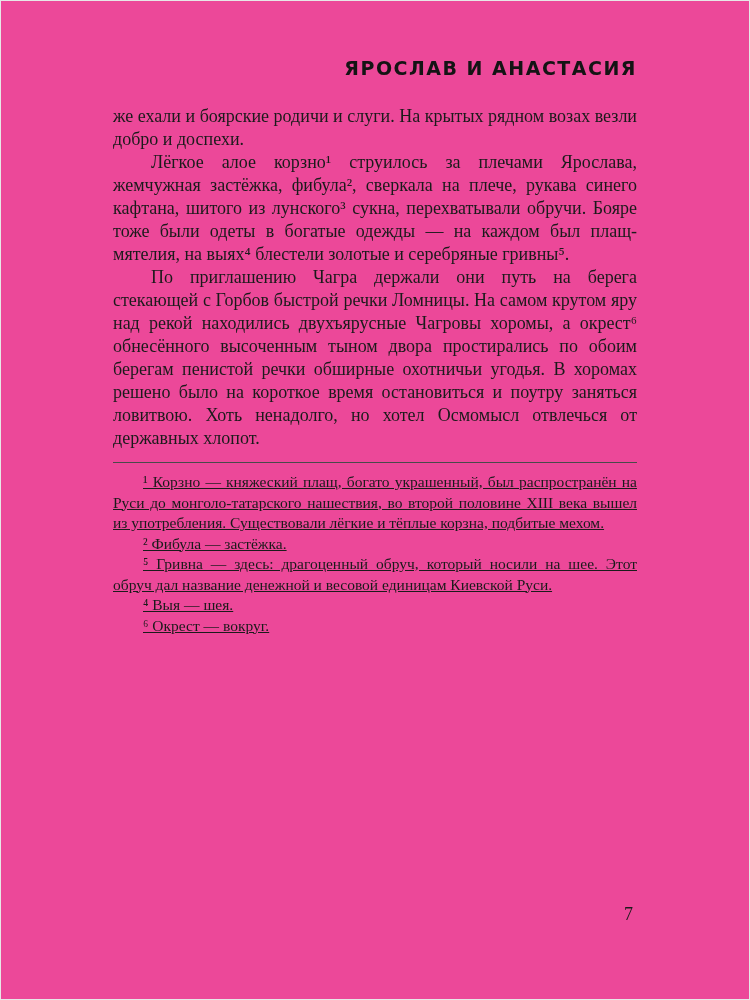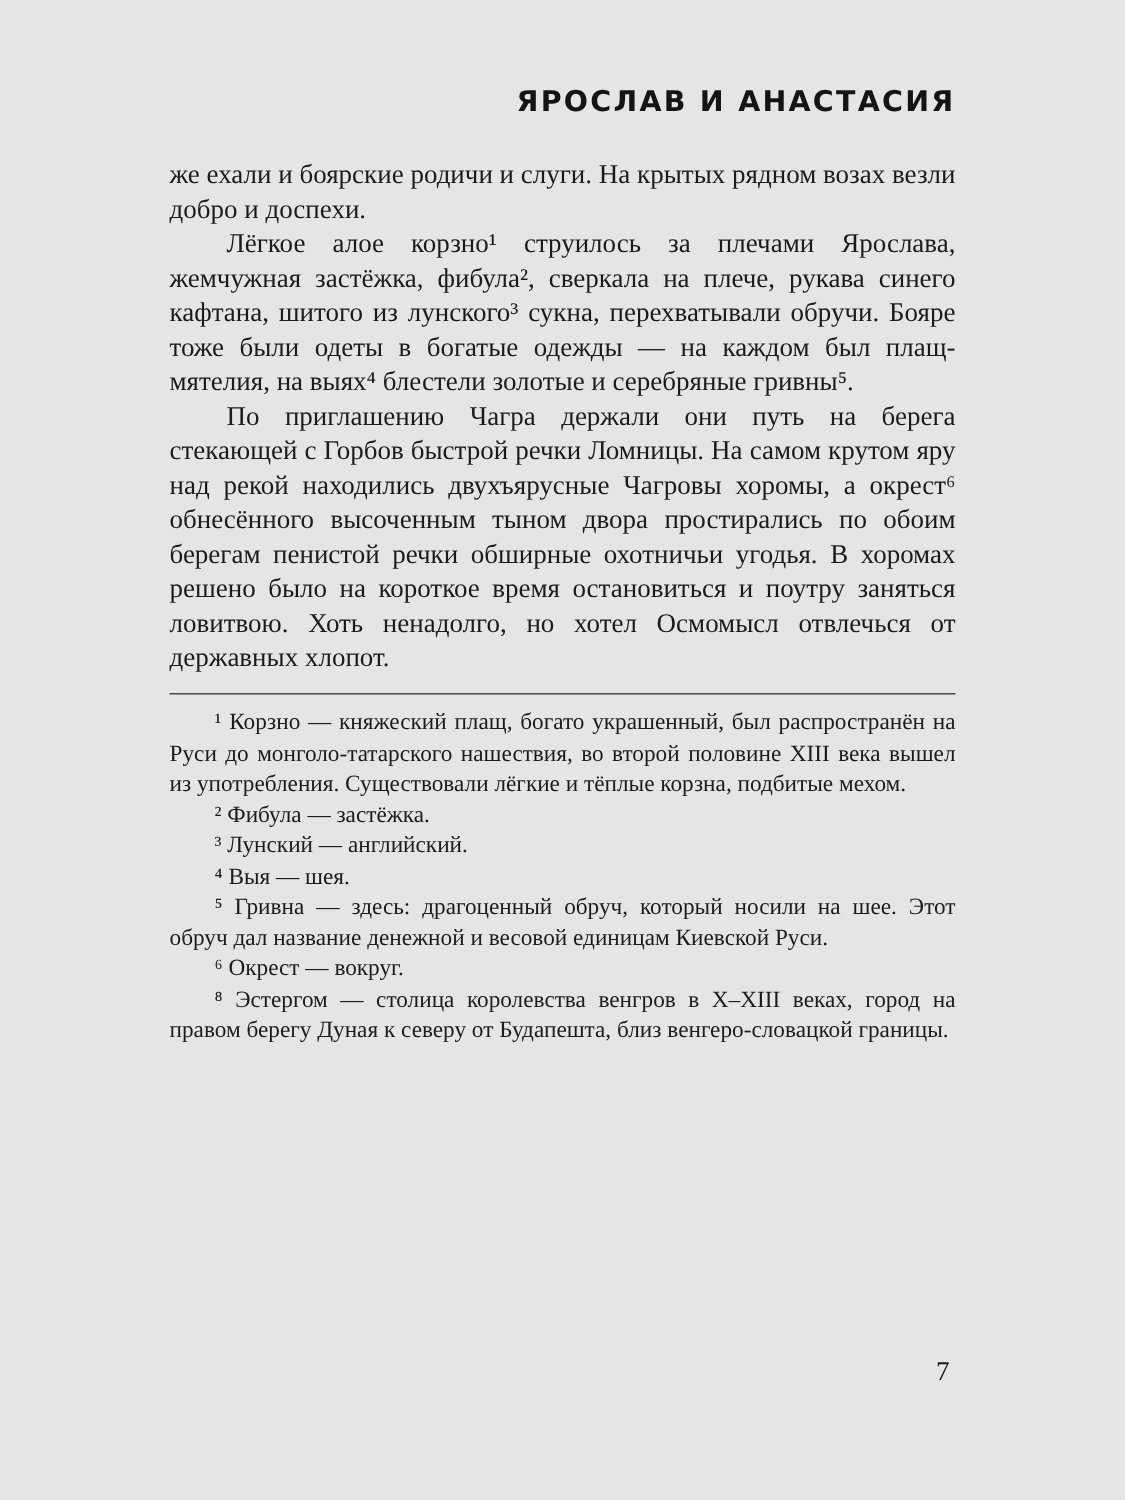--- a/index.html
+++ b/index.html
@@ -2,21 +2,21 @@
 <html><head>
 <meta charset="utf-8">
 <style>
   * { margin: 0; padding: 0; box-sizing: border-box; }
   html, body { background: #ffffff; }
   .page {
     position: relative;
     width: 750px;
     height: 1000px;
     margin: 0 auto;
-    background: #e5e5e5;
+    background: #ec4899;
     border: 1px solid #e7e7e7;
     padding: 56px 112px 0 112px;
     font-family: "Liberation Serif", "DejaVu Serif", serif;
     color: #1b1b1b;
     overflow: hidden;
   }
   .running-head {
     text-align: right;
     font-family: "DejaVu Sans", sans-serif;
     font-weight: 700;
@@ -36,20 +36,21 @@
   .footnote-rule {
     border: 0;
     border-top: 1px solid #4a4a4a;
     margin: 12px 0 9px 0;
   }
   .footnotes p {
     font-size: 15.5px;
     line-height: 20.5px;
     text-align: justify;
     text-indent: 30px;
+    text-decoration: underline;
   }
   .page-number {
     position: absolute;
     top: 903px;
     right: 116px;
     font-size: 18px;
     color: #1b1b1b;
   }
 </style>
 </head>
@@ -63,22 +64,20 @@
     <p class="continued">же ехали и боярские родичи и слуги. На крытых рядном возах везли добро и доспехи.</p>
     <p>Лёгкое алое корзно¹ струилось за плечами Ярослава, жемчужная застёжка, фибула², сверкала на плече, рукава синего кафтана, шитого из лунского³ сукна, перехватывали обручи. Бояре тоже были одеты в богатые одежды — на каждом был плащ-мятелия, на выях⁴ блестели золотые и серебряные гривны⁵.</p>
     <p>По приглашению Чагра держали они путь на берега стекающей с Горбов быстрой речки Ломницы. На самом крутом яру над рекой находились двухъярусные Чагровы хоромы, а окрест⁶ обнесённого высоченным тыном двора простирались по обоим берегам пенистой речки обширные охотничьи угодья. В хоромах решено было на короткое время остановиться и поутру заняться ловитвою. Хоть ненадолго, но хотел Осмомысл отвлечься от державных хлопот.</p>
   </div>
 
   <hr class="footnote-rule">
 
   <div class="footnotes">
     <p>¹ Корзно — княжеский плащ, богато украшенный, был распространён на Руси до монголо-татарского нашествия, во второй половине XIII века вышел из употребления. Существовали лёгкие и тёплые корзна, подбитые мехом.</p>
     <p>² Фибула — застёжка.</p>
-    <p>³ Лунский — английский.</p>
+    <p>⁵ Гривна — здесь: драгоценный обруч, который носили на шее. Этот обруч дал название денежной и весовой единицам Киевской Руси.</p>
     <p>⁴ Выя — шея.</p>
-    <p>⁵ Гривна — здесь: драгоценный обруч, который носили на шее. Этот обруч дал название денежной и весовой единицам Киевской Руси.</p>
     <p>⁶ Окрест — вокруг.</p>
-    <p>⁸ Эстергом — столица королевства венгров в X–XIII веках, город на правом берегу Дуная к северу от Будапешта, близ венгеро-словацкой границы.</p>
   </div>
 
   <div class="page-number">7</div>
 
 </div>
 
 </body></html>

